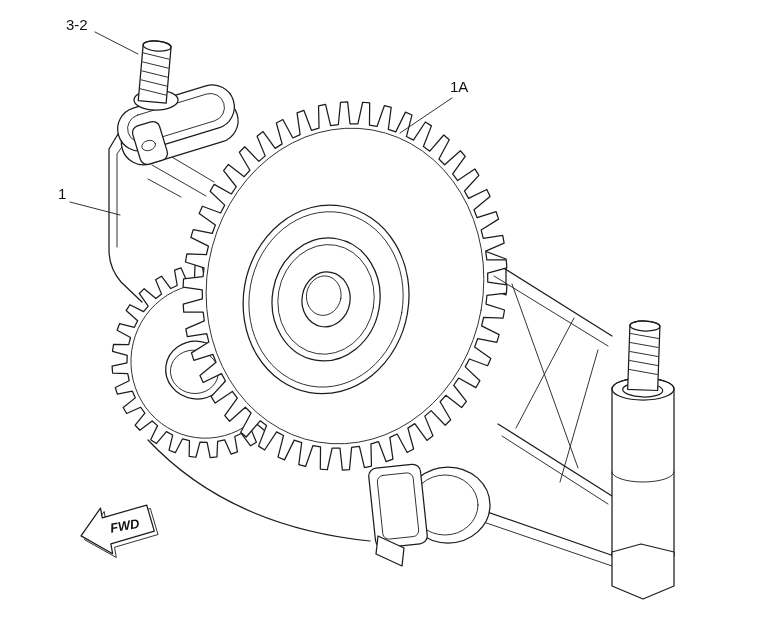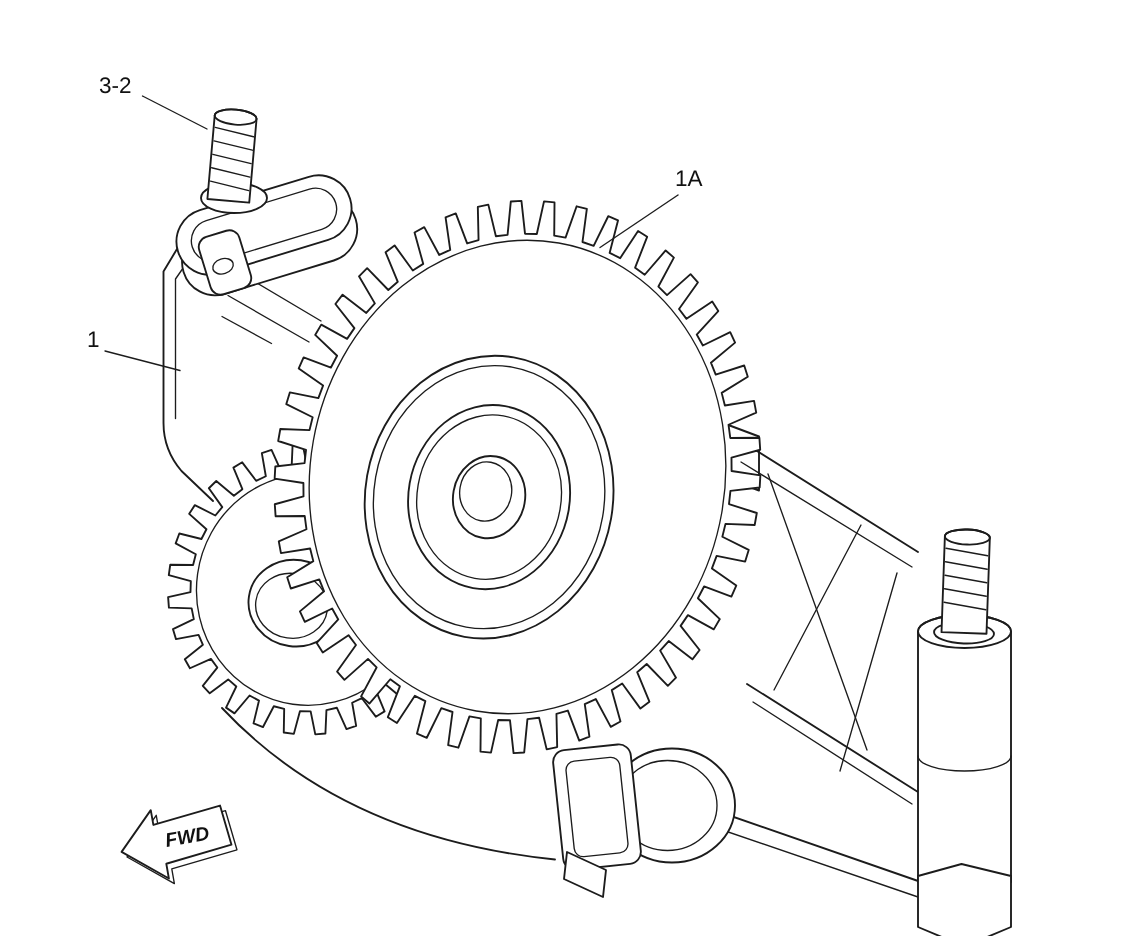--- a/index.html
+++ b/index.html
@@ -1,17 +1,17 @@
 <!DOCTYPE html>
 <html><head>
 <meta charset="utf-8">
 <style>
   html,body{margin:0;padding:0;background:#ffffff;}
   body{width:760px;height:624px;overflow:hidden;font-family:"Liberation Sans",sans-serif;}
-  #stage{position:relative;width:760px;height:448px;background:#ffffff;margin-top:32px;}
+  #stage{position:relative;width:760px;height:448px;background:#ffffff;}
   svg{display:block;}
   .s{fill:none;stroke:#1c1c1c;stroke-width:1.25;stroke-linecap:round;stroke-linejoin:round;vector-effect:non-scaling-stroke;}
   .f{fill:#ffffff;stroke:#1c1c1c;stroke-width:1.25;stroke-linejoin:round;vector-effect:non-scaling-stroke;}
   .thin{stroke-width:0.9;}
   .callout{font-family:"Liberation Sans",sans-serif;font-size:15px;fill:#111111;}
   .fwdtext{font-family:"Liberation Sans",sans-serif;font-size:13px;font-weight:700;font-style:italic;fill:#111111;}
 </style>
 </head>
 <body>
 

